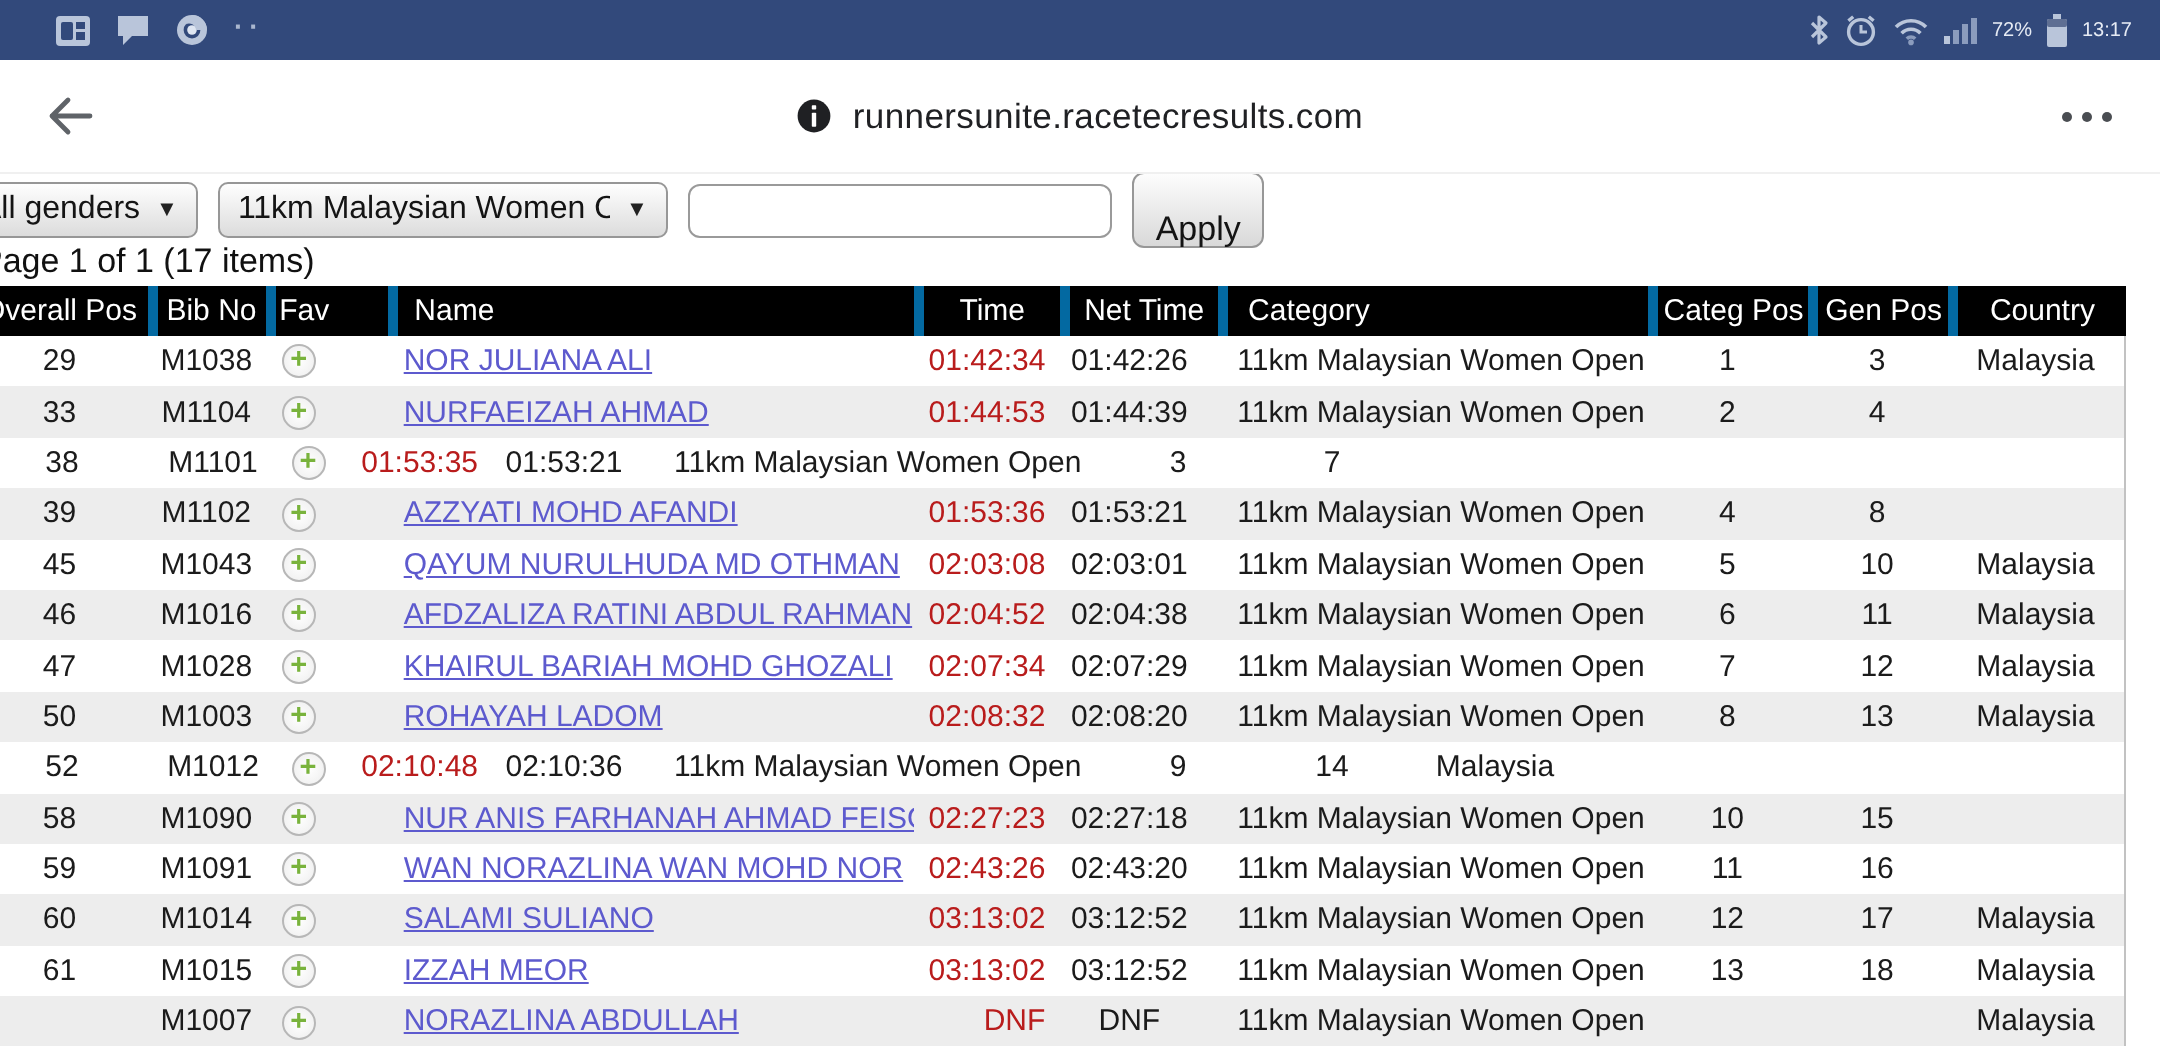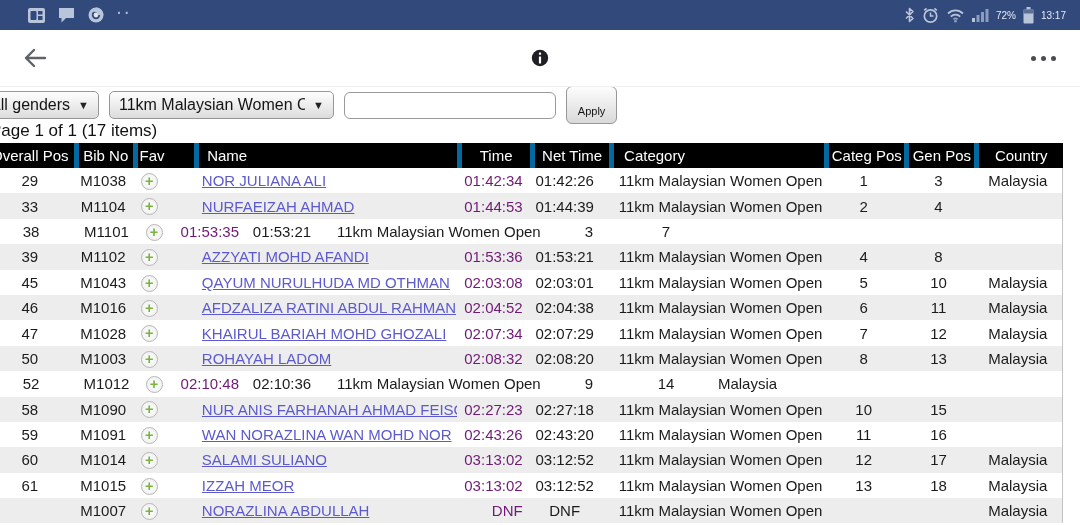--- a/index.html
+++ b/index.html
@@ -30,21 +30,21 @@
   .filter-row { display:flex; align-items:center; gap:10px; margin:3px 0 1px -20px; height:30px; }
   .sel { display:inline-flex; align-items:center; height:28px; padding:0 9px;
     background:linear-gradient(#fefefe,#dcdcdc); border:1px solid #979797; border-radius:5px;
     font-size:16px; color:#141414; white-space:nowrap; cursor:pointer; }
   .sel .lbl { overflow:hidden; display:inline-block; }
   .sel .arr { font-size:11px; margin-left:8px; color:#222; }
   .sel-cat .lbl { width:186px; }
   .filter-input { width:212px; height:27px; border:1px solid #9a9a9a; border-radius:6px;
     background:#fff; font-size:15px; padding:0 8px; outline:none; }
   .apply-btn { height:28px; padding:18px 11px; background:linear-gradient(#fdfdfd,#d9d9d9);
-    border:1px solid #979797; border-radius:6px; font-size:11px; color:#141414; cursor:pointer;
+    border:1px solid #979797; border-radius:6px; font-size:17px; color:#141414; cursor:pointer;
     font-family:"Liberation Sans", sans-serif; }
 
   .page-info { font-size:17px; color:#111; margin-left:-10px; height:21px; line-height:20px; }
 
   
   .rtable { margin-left:-14px; width:1077px; font-size:15px; color:#1b1b1b; margin-top:1px; }
   .thead { display:flex; background:#000; color:#fff; height:25px; align-items:center; }
   .thead .cell { line-height:25px; height:25px; overflow:visible; white-space:nowrap; }
   .thead .cell + .cell { border-left:5px solid #0369a1; }
   .row { display:flex; height:25.4px; align-items:center; border-right:1px solid #c2c2c2; }
@@ -54,21 +54,21 @@
   .col-bib      { width:61px;  text-align:center; }
   .col-fav      { width:34px;  text-align:center; }
   .col-name     { width:270px; text-align:left; padding-left:8px;margin-left:28px; }
   .col-time     { width:75px;  text-align:right; padding-right:7px; }
   .col-net      { width:81px;  text-align:center; padding-right:9px; }
   .col-category { width:221px; text-align:left; padding-left:10px; }
   .col-categpos { width:82px;  text-align:center; }
   .col-genpos   { width:72px;  text-align:center; }
   .col-country  { width:91px;  text-align:center; }
   .thead .col-overall { text-align:center; }
-  .col-time { color:#701a75;text-align:right; }
+  .col-time { color:#b91c1c;text-align:right; }
   .thead .col-time { color:#fff; text-align:center; padding-right:0; }
   .thead .col-net  { color:#fff; text-align:center; padding-right:0; }
   .runner-link { color:#5d5ace; text-decoration:underline; cursor:pointer; }
   .fav-btn { display:inline-block; width:17px; height:17px; border:1px solid #b7b7b7;
     border-radius:50%; background:radial-gradient(#ffffff,#ededed); color:#79b33c;
     font-weight:bold; font-size:14.5px; line-height:15px; text-align:center; cursor:pointer;
     vertical-align:middle; }
 </style>
 </head>
 <body>
@@ -148,20 +148,21 @@
         </svg>
     </span>
     <div class="url-box">
       <span style="display:inline-flex;">
         <svg width="18" height="18" viewBox="0 0 18 18">
             <circle cx="9" cy="9" r="8.2" fill="#1f2023"></circle>
             <rect x="7.9" y="3.6" width="2.2" height="2.2" rx="0.4" fill="#fff"></rect>
             <rect x="7.9" y="7.4" width="2.2" height="7" rx="0.4" fill="#fff"></rect>
           </svg>
       </span>
+      <span class="url-text">runnersunite.racetecresults.com</span>
     </div>
     <span class="menu-dots">
         <i></i>
         <i></i>
         <i></i>
       </span>
   </div>
 
   <div class="page">
 

